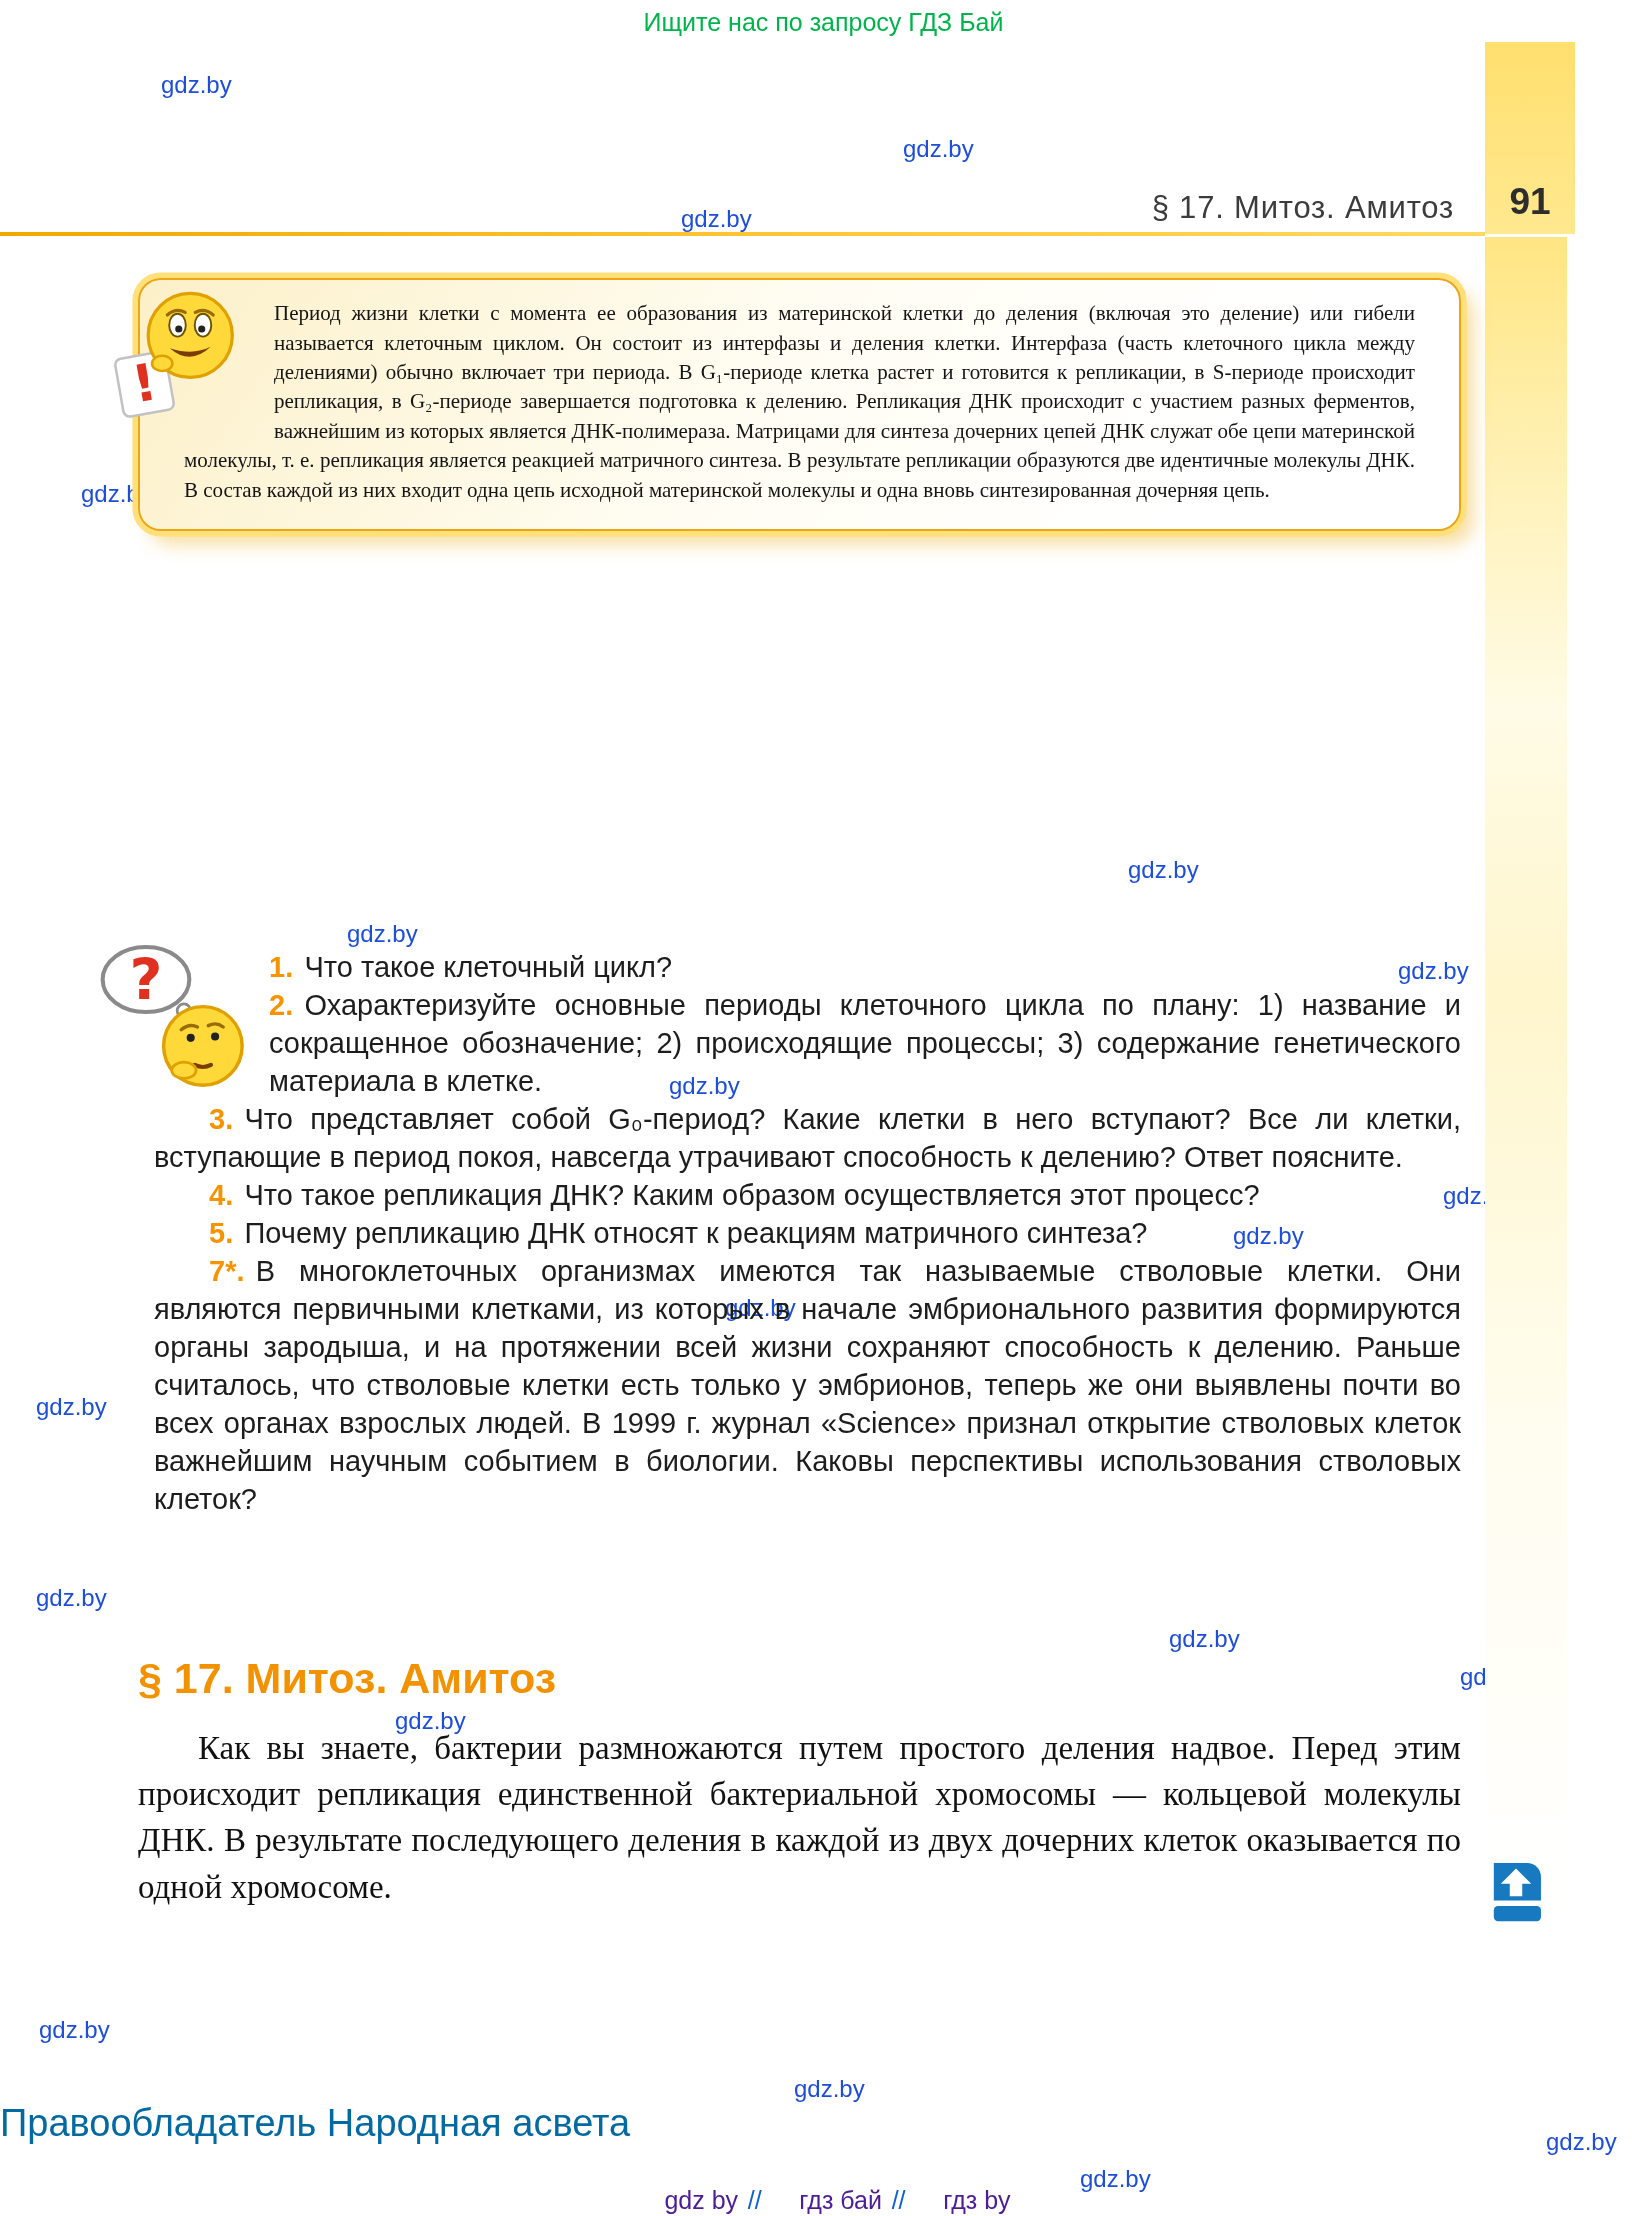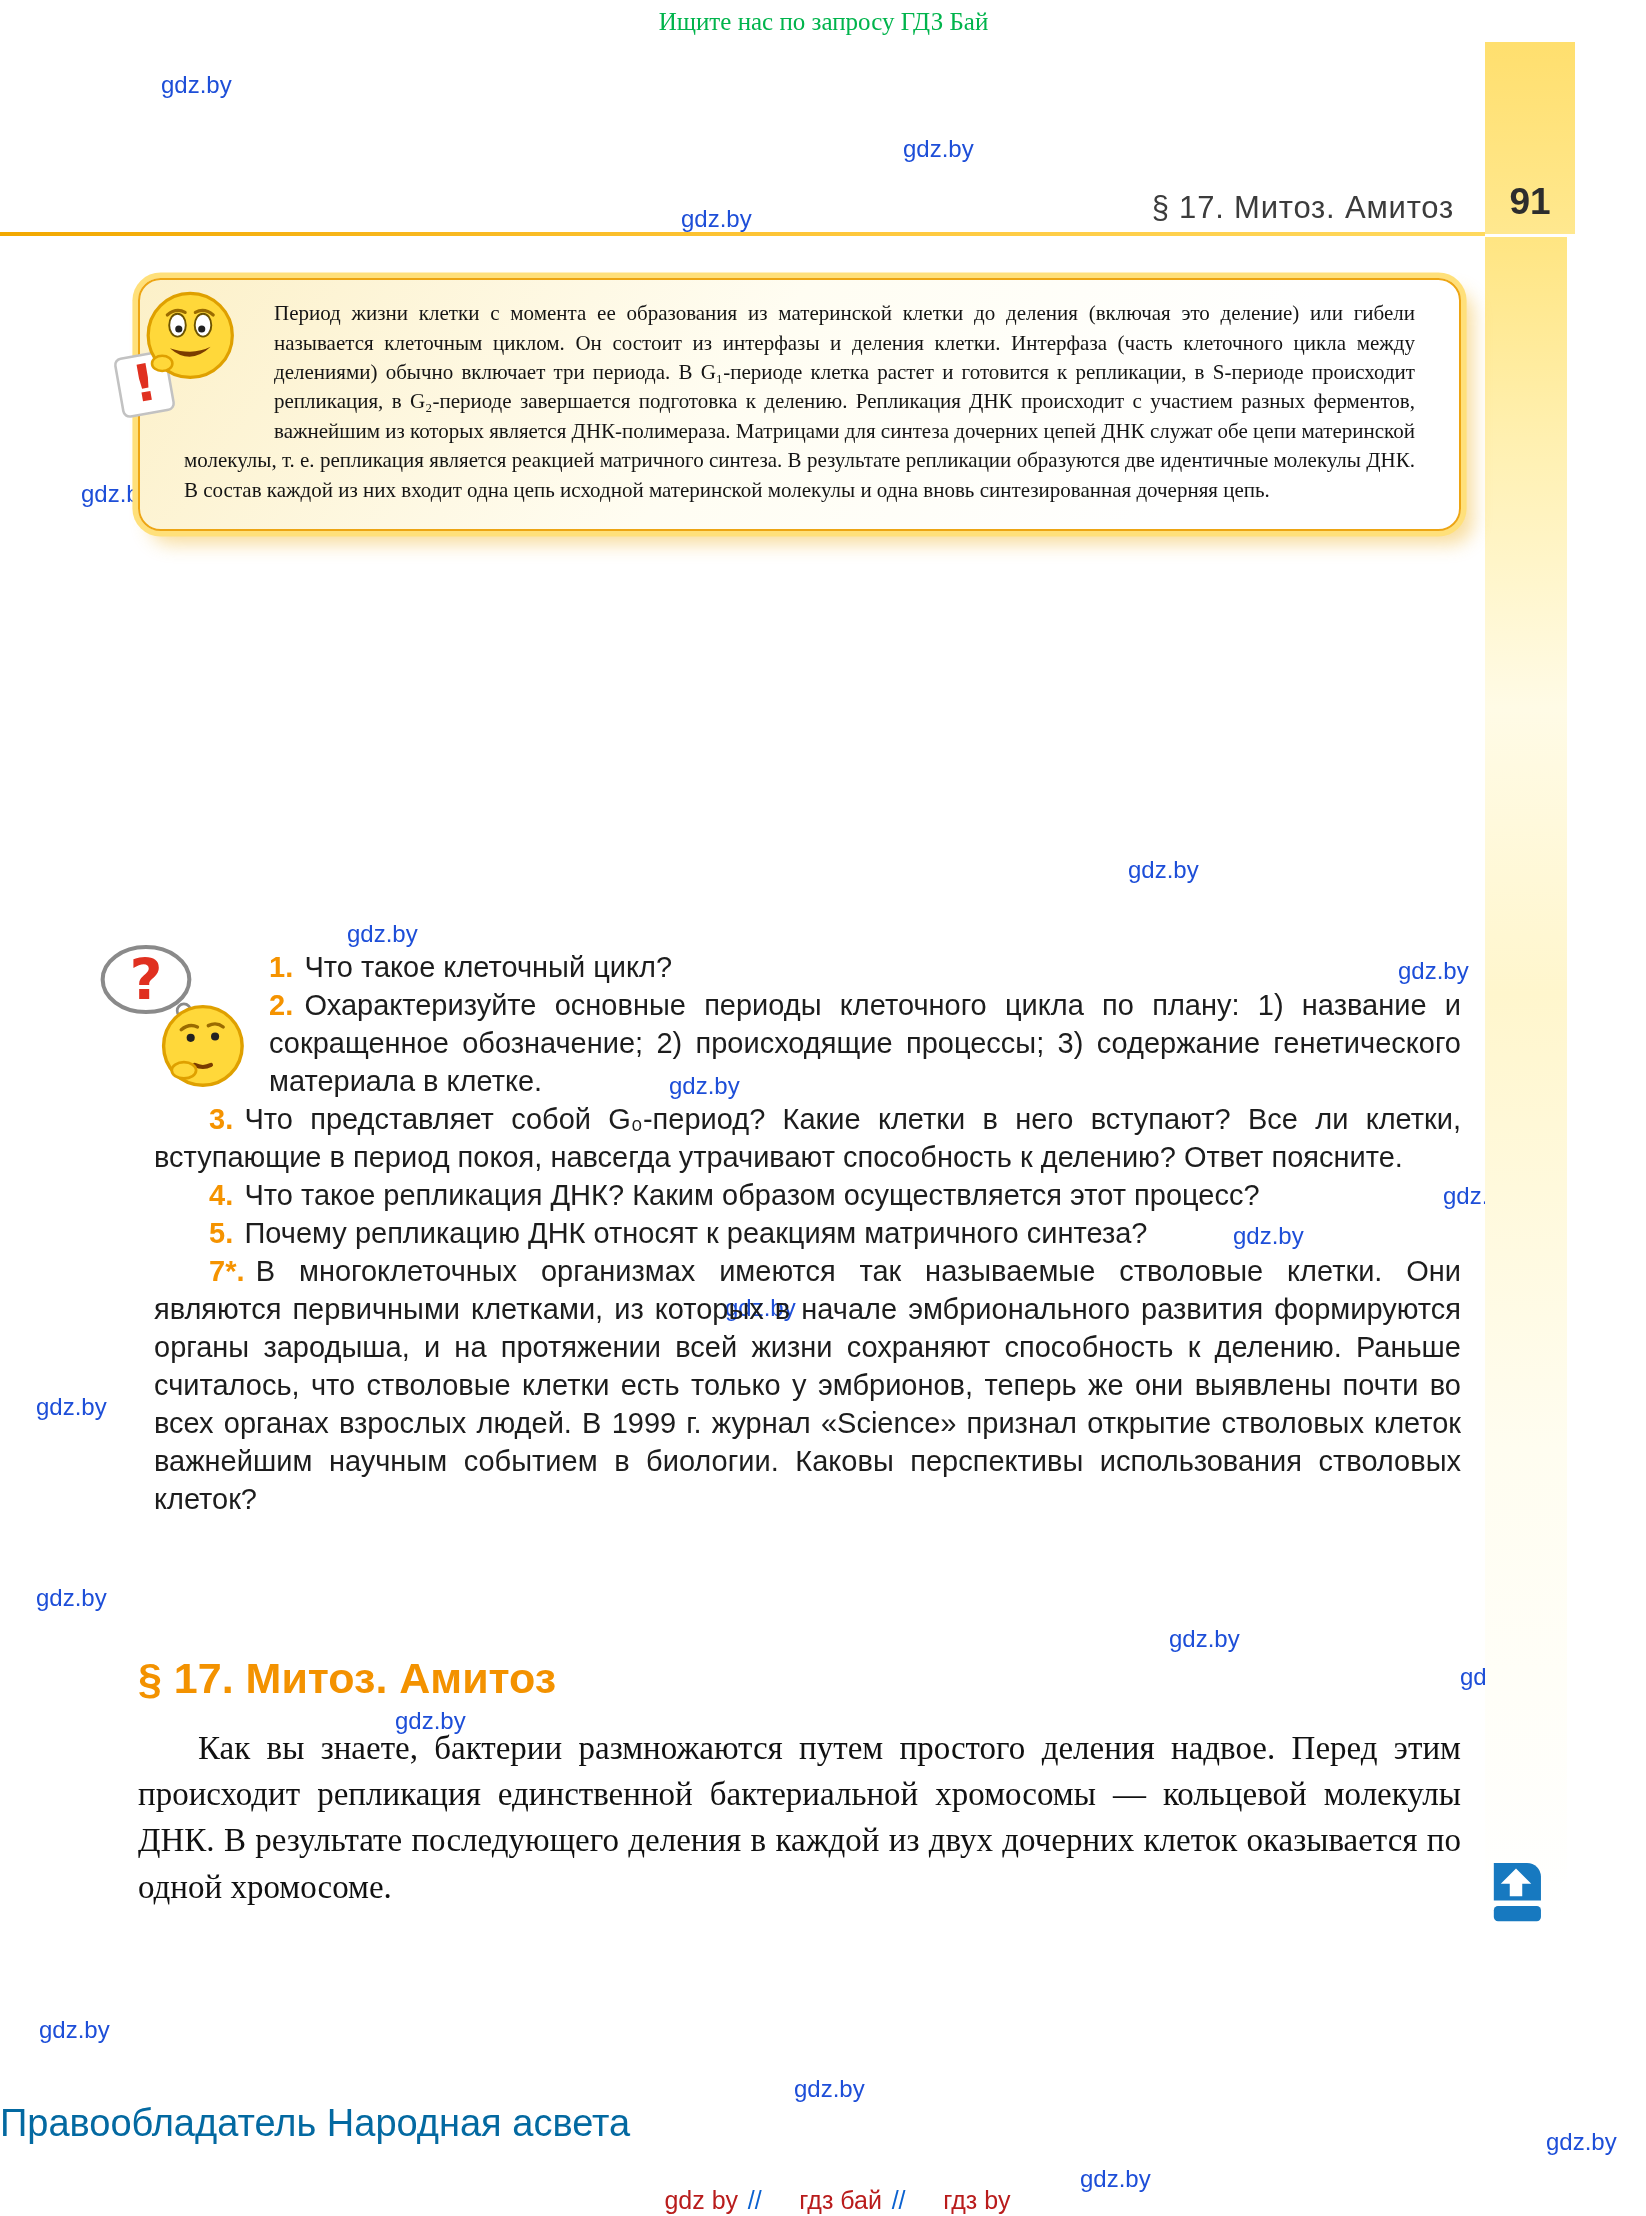--- a/index.html
+++ b/index.html
@@ -3,21 +3,21 @@
 <meta charset="utf-8">
 <style>
   * { margin:0; padding:0; box-sizing:border-box; }
   html,body { background:#ffffff; }
   .page {
     position:relative; width:1647px; height:2216px; background:#ffffff;
     overflow:hidden; font-family:"Liberation Sans", sans-serif; color:#1a1a1a;
   }
   .top-notice {
     position:absolute; top:8px; left:0; width:100%; text-align:center;
-    font-size:25px; color:#00b44c;font-family:Liberation Serif, serif;
+    font-size:25px; color:#00b44c;
   }
   .wm {
     position:absolute; font-size:24px; color:#1d4ed8; white-space:nowrap;
   }
   .side-band {
     position:absolute; left:1485px; top:237px; width:82px; height:1681px;
     background:linear-gradient(180deg,#ffe582 0%,#fff0b0 12%,#fffbe6 28%,#fff6cd 45%,#fffdf0 72%,#ffffff 100%);
   }
   .pagenum-box {
     position:absolute; left:1485px; top:42px; width:90px; height:192px;
@@ -65,21 +65,21 @@
   .body-text p { text-indent:60px; }
   .nav-icon { position:absolute; left:1488px; top:1863px; width:56px; height:61px; cursor:pointer; }
   .footer-pink {
     position:absolute; top:2102px; left:0; width:100%; text-align:left;
     font-size:38px; color:#0369a1;
   }
   .bottom-links {
     position:absolute; top:2186px; left:0; width:100%; text-align:center;
     font-size:25px; color:#0b62d0;
   }
-  .bottom-links a { color:#b91c1c; text-decoration:none;margin-left:28px; }
+  .bottom-links a { color:#4c1d95; text-decoration:none;margin-left:28px; }
   .sep { margin:0 9.7px; color:#0b62d0; }
 </style>
 </head>
 <body>
 
 <div class="page">
 
   <div class="top-notice">Ищите нас по запросу ГДЗ Бай</div>
 
   <span class="wm" style="left:161px;top:71px;">gdz.by</span>

